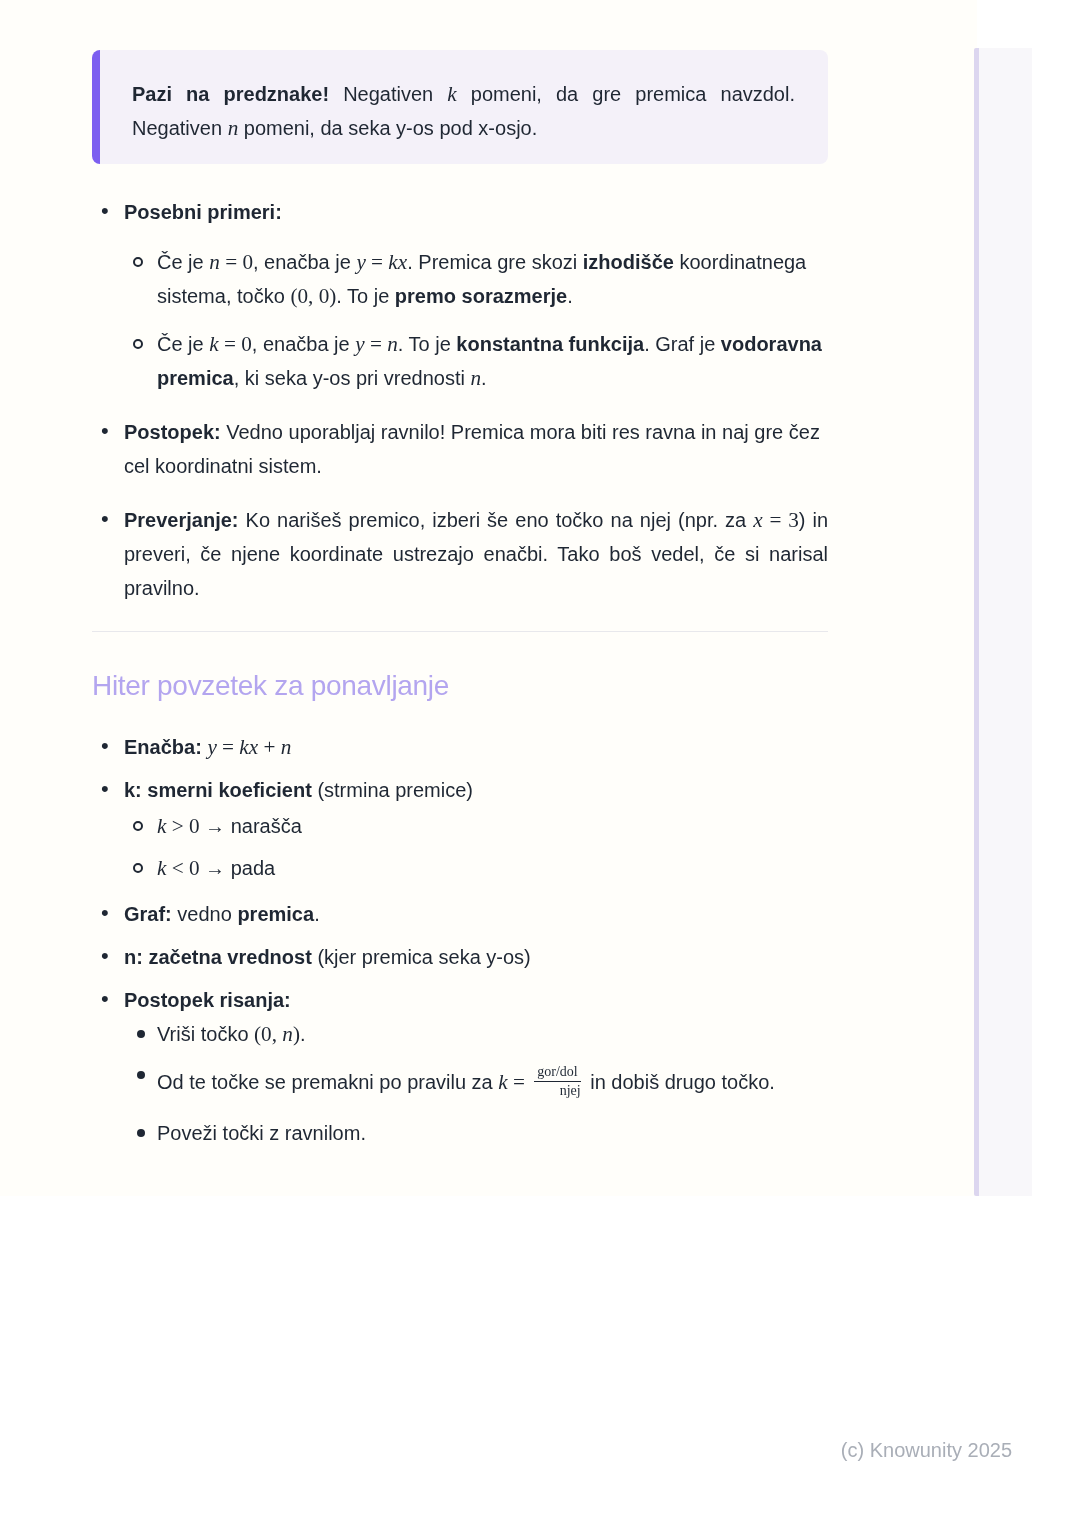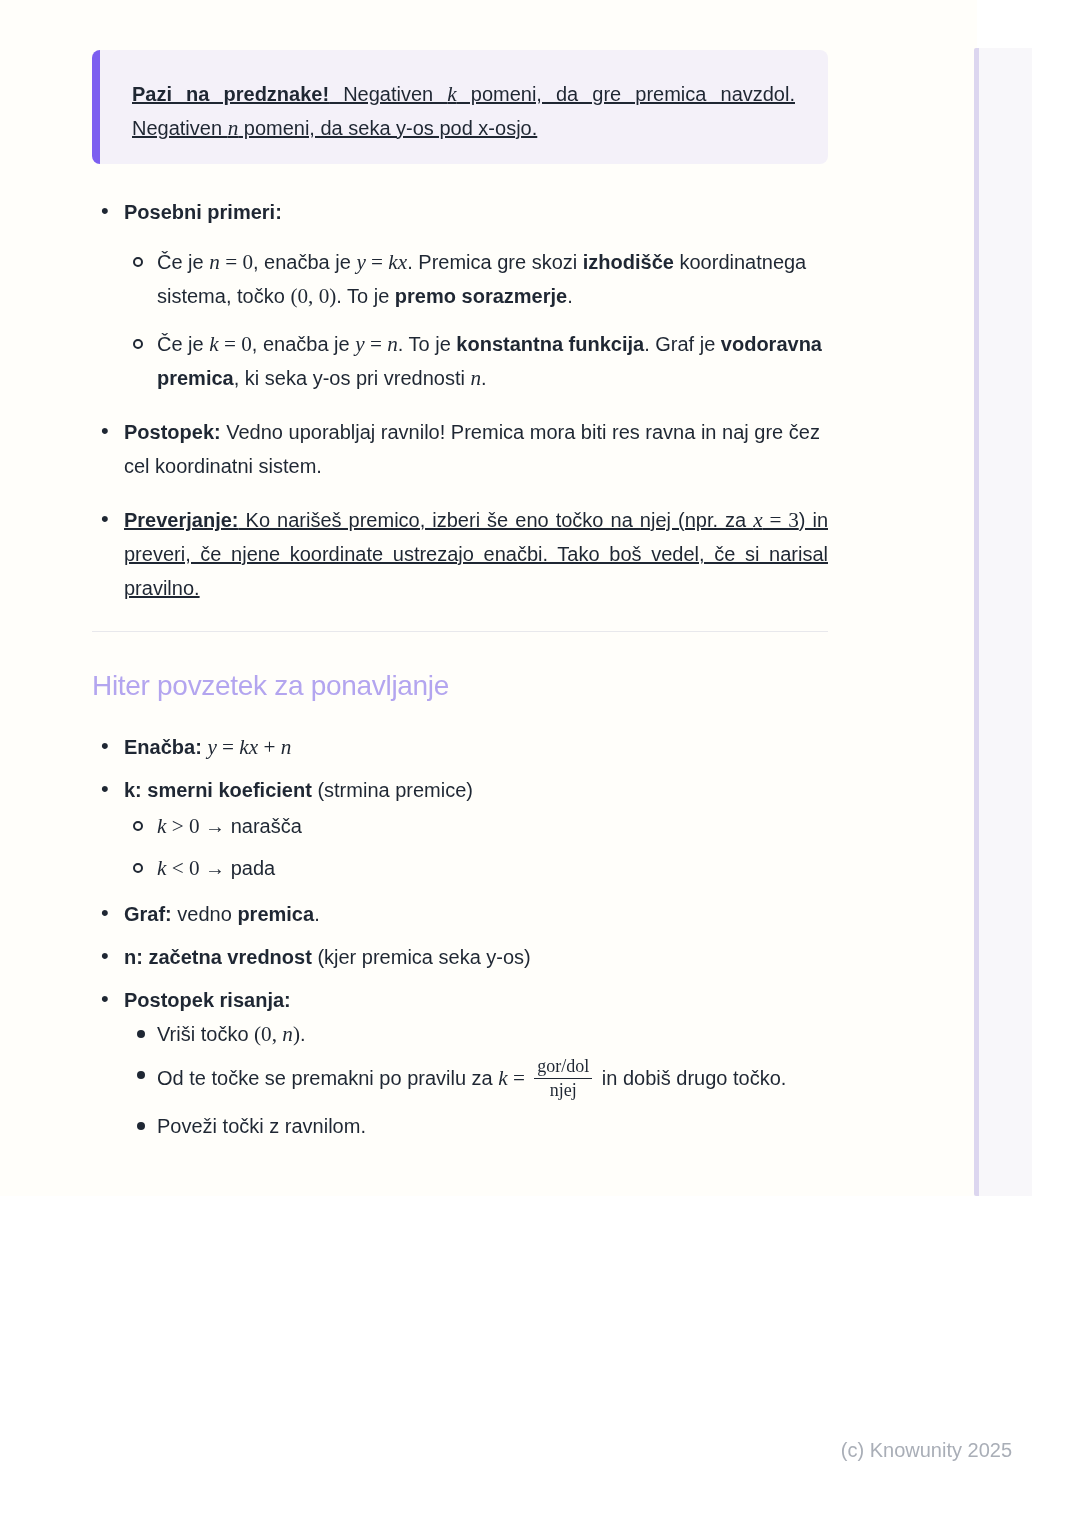--- a/index.html
+++ b/index.html
@@ -26,28 +26,28 @@
   .callout{
     margin-top:50px;
     background:var(--callout_bg,#f4f1f9);
     border-left:8px solid var(--accent,#7c5ff0);
     border-radius:8px;
     padding:27px 33px 19px 32px;
     box-sizing:border-box;
   }
   .callout p{margin:0;}
   p{margin:0;}
-  .just{text-align:justify;text-decoration:underline;}
+  .just{text-align:justify;}
   .b{font-weight:700;}
   .mi{font-family:"Liberation Serif", serif;font-style:italic;font-size:1.06em;}
   .mr{font-family:"Liberation Serif", serif;font-size:1.06em;}
   .frac{
-    display:inline-block;vertical-align:middle;text-align:center;
+    display:inline-block;vertical-align:middle;text-align:right;
     font-family:"Liberation Serif", serif;
-    font-size:18px;line-height:1.15;margin:0 4px;position:relative;top:-2px;
+    font-size:14px;line-height:1.15;margin:8px 4px;position:relative;top:-2px;
   }
   .frac .num{display:block;border-bottom:1.4px solid currentColor;padding:0 3px 1px;}
   .frac .den{display:block;padding-top:1px;}
   ul{list-style:none;margin:0;padding:0;}
   .l1 > li{position:relative;padding-left:32px;margin-bottom:20px;}
   .l1 > li::before{
     content:"\2022";position:absolute;left:9px;top:-1px;
     font-size:22px;line-height:34px;color:currentColor;
   }
   .l2{margin:16px 0 16px 0;}

